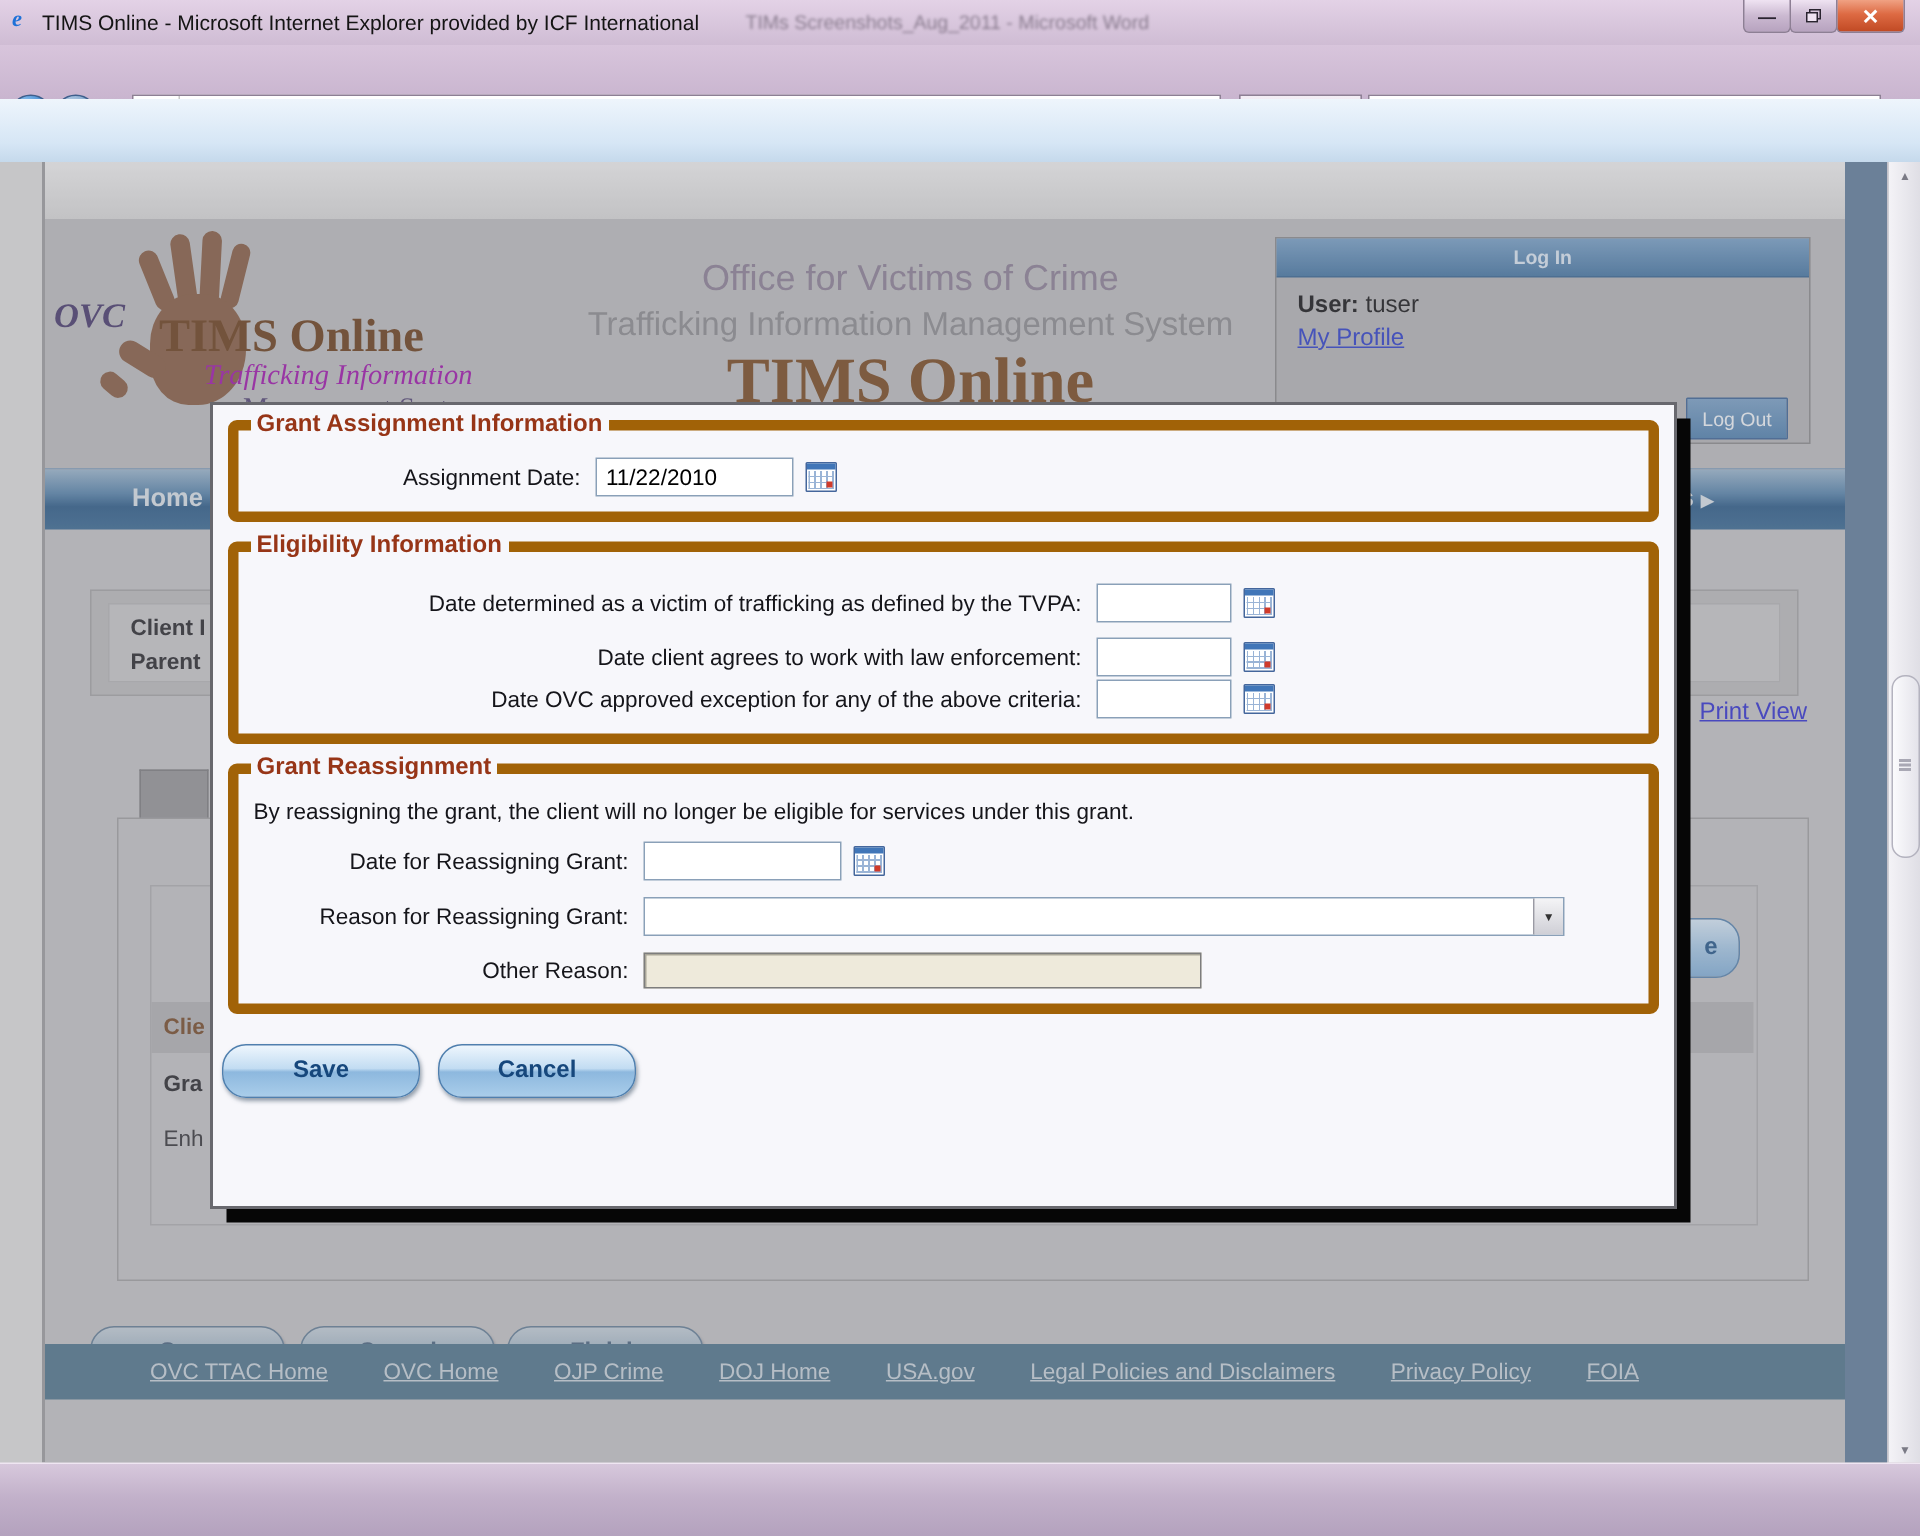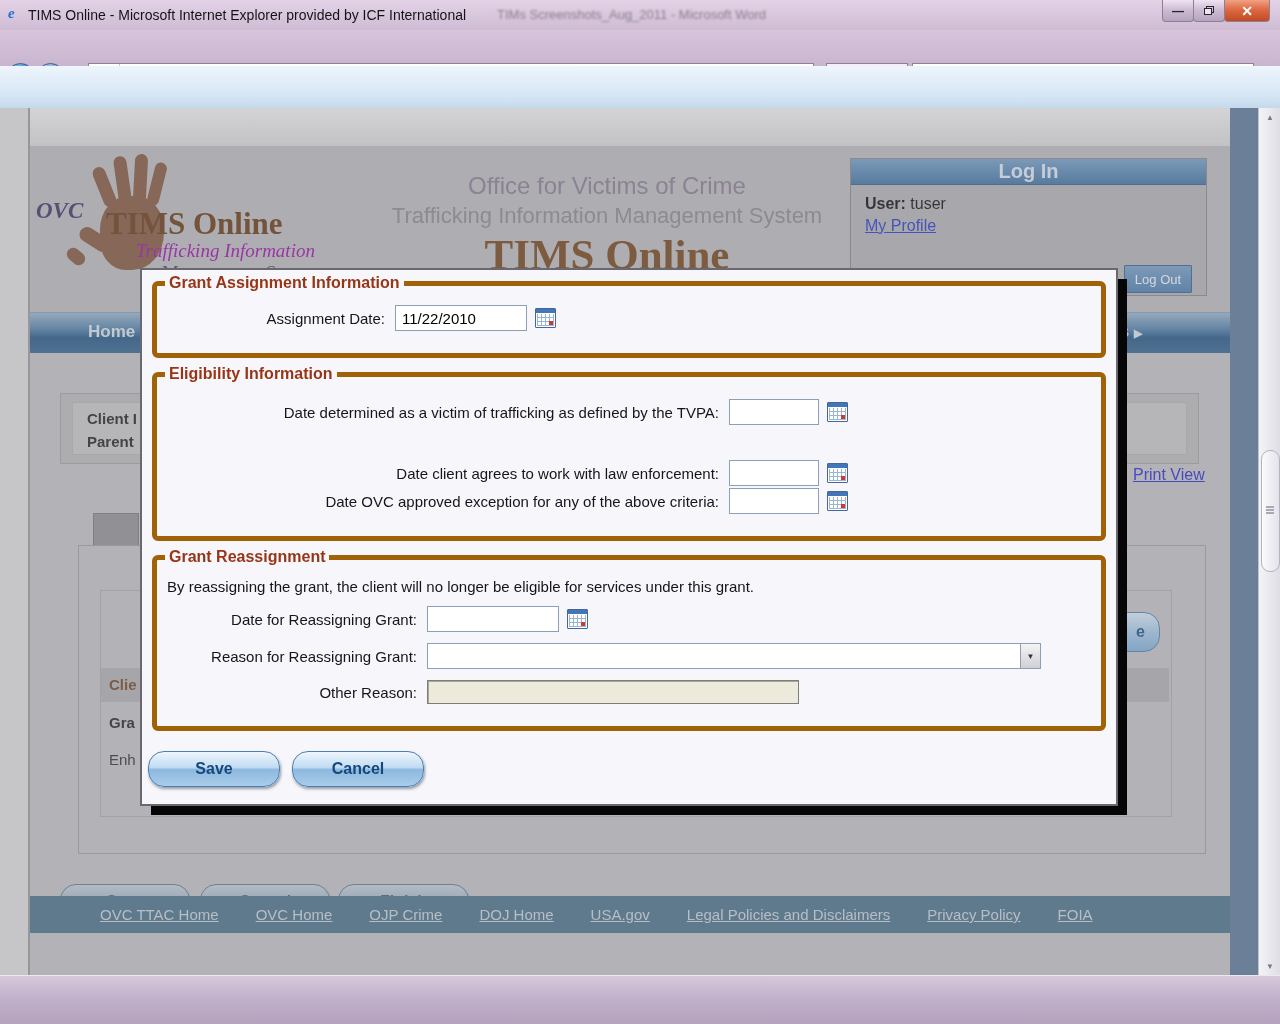--- a/index.html
+++ b/index.html
@@ -75,21 +75,21 @@
   .logo-tims{left:106px;top:206px;font-family:"Liberation Serif",serif;font-weight:bold;font-size:31px;color:#6f4422;}
   .logo-sub1{left:136px;top:240px;font-family:"Liberation Serif",serif;font-size:19px;color:#a21caf;font-style:italic;}
   .logo-sub2{left:162px;top:262px;font-family:"Liberation Serif",serif;font-size:19px;color:#574a78;}
   .center-titles{left:372px;top:172px;width:470px;text-align:center;}
   .ct1{font-size:24px;color:#8f8399;}
   .ct2{font-size:22px;color:#8f8f93;margin-top:3px;}
   .ct3{font-family:"Liberation Serif",serif;font-weight:bold;font-size:43px;color:#7d4f28;margin-top:1px;}
 
   .loginbox{left:850px;top:158px;width:355px;height:136px;border:1px solid #8e8e90;background:#b7b7b9;}
   .login-hd{height:25px;background:linear-gradient(#7ba3c9,#4a7aa6);display:flex;align-items:center;justify-content:center;
-    color:#dce8f4;font-weight:bold;font-size:20px;border-bottom:1px solid #3c6a96;}
+    color:#dce8f4;font-weight:bold;font-size:13px;border-bottom:1px solid #3c6a96;}
   .login-line{margin:10px 0 0 14px;font-size:16px;color:#1c1c1e;}
   .login-link{margin:4px 0 0 14px;font-size:16px;color:#3344cc;text-decoration:underline;display:inline-block;}
   .logout-btn{left:1124px;top:265px;width:66px;height:26px;background:linear-gradient(#7da3c8,#5585b2);border:1px solid #41699a;
     color:#f2f6fa;font-size:13px;display:flex;align-items:center;justify-content:center;z-index:4;border-radius:1px;}
 
   .navbar{left:30px;top:312px;width:1200px;height:40px;
     background:linear-gradient(#9db8cf,#5b87ae 40%,#31608c 62%,#3e6d96);border-top:1px solid #8aa4bd;}
   .nav-item{position:absolute;top:9px;font-size:17px;font-weight:bold;color:#dbe3ea;}
 
   .client-panel{left:60px;top:393px;width:1137px;height:69px;background:#bdbdbf;border:1px solid #a6a6a8;}
@@ -117,21 +117,21 @@
   
   .scrollbar{left:1258px;top:108px;width:22px;height:867px;background:linear-gradient(90deg,#f4f3f7,#dedde4);border-left:1px solid #c3c2ca;}
   .sb-btn{position:absolute;left:0;width:22px;height:18px;display:flex;align-items:center;justify-content:center;font-size:8px;color:#7a7a85;}
   .sb-thumb{position:absolute;left:2px;top:342px;width:17px;height:120px;border-radius:9px;border:1px solid #b4b3bf;
     background:linear-gradient(90deg,#fbfbfd,#e4e3ea);}
   .sb-grip{position:absolute;left:4px;top:55px;width:8px;height:1.5px;background:#a9a8b4;box-shadow:0 3px 0 #a9a8b4,0 6px 0 #a9a8b4;}
 
   
   .modal{left:140px;top:268px;width:978px;height:538px;background:#f7f7fb;border:2px solid #68686e;
     box-shadow:10px 10px 0 -1px #060606;z-index:20;padding:4px 10px;box-sizing:border-box;}
-  .modal fieldset{border:5px solid #a16207;border-radius:6px;margin:0 0 7px;padding:2px 10px 20px;}
+  .modal fieldset{border:7px solid #a16207;border-radius:6px;margin:0 0 7px;padding:2px 10px 8px;}
   .modal legend{color:#973517;font-weight:bold;font-size:16px;padding:0 4px;margin-left:-2px;}
   .frow{display:flex;align-items:center;margin:11px 0 2px;}
   .flabel{text-align:right;font-size:15px;color:#15151a;flex:none;}
   .tinput{height:22px;border:1px solid #8aa0b8;font-size:15px;padding:1px 6px;font-family:"Liberation Sans",sans-serif;background:#fff;flex:none;}
   .cal{width:19px;height:18px;border:1px solid #44669c;background:#fff;position:relative;margin-left:8px;flex:none;border-radius:1px;}
   .cal::before{content:"";position:absolute;top:0;left:0;right:0;height:4px;background:#4176b8;}
   .cal::after{content:"";position:absolute;left:1px;right:1px;top:5px;bottom:1px;
     background:repeating-linear-gradient(90deg,#9ab4d6 0 1px,transparent 1px 4px),
                repeating-linear-gradient(0deg,#9ab4d6 0 1px,transparent 1px 4px);}
   .cal i{position:absolute;right:2px;bottom:2px;width:4px;height:4px;background:#d03a2a;z-index:2;}
@@ -309,21 +309,21 @@
 
     <fieldset>
       <legend>Eligibility Information</legend>
       <div class="frow" style="margin-top:14px;">
         <span class="flabel" style="width:552px;">Date determined as a victim of trafficking as defined by the TVPA:</span>
         <input class="tinput" style="width: 76px; margin-left: 10px;">
         <span class="cal">
             <i></i>
           </span>
       </div>
-      <div class="frow" style="margin-top:35px;">
+      <div class="frow" style="margin-top:10px;">
         <span class="flabel" style="width:552px;">Date client agrees to work with law enforcement:</span>
         <input class="tinput" style="width: 76px; margin-left: 10px;">
         <span class="cal">
             <i></i>
           </span>
       </div>
       <div class="frow" style="margin-top:1px;">
         <span class="flabel" style="width:552px;">Date OVC approved exception for any of the above criteria:</span>
         <input class="tinput" style="width: 76px; margin-left: 10px;">
         <span class="cal">

